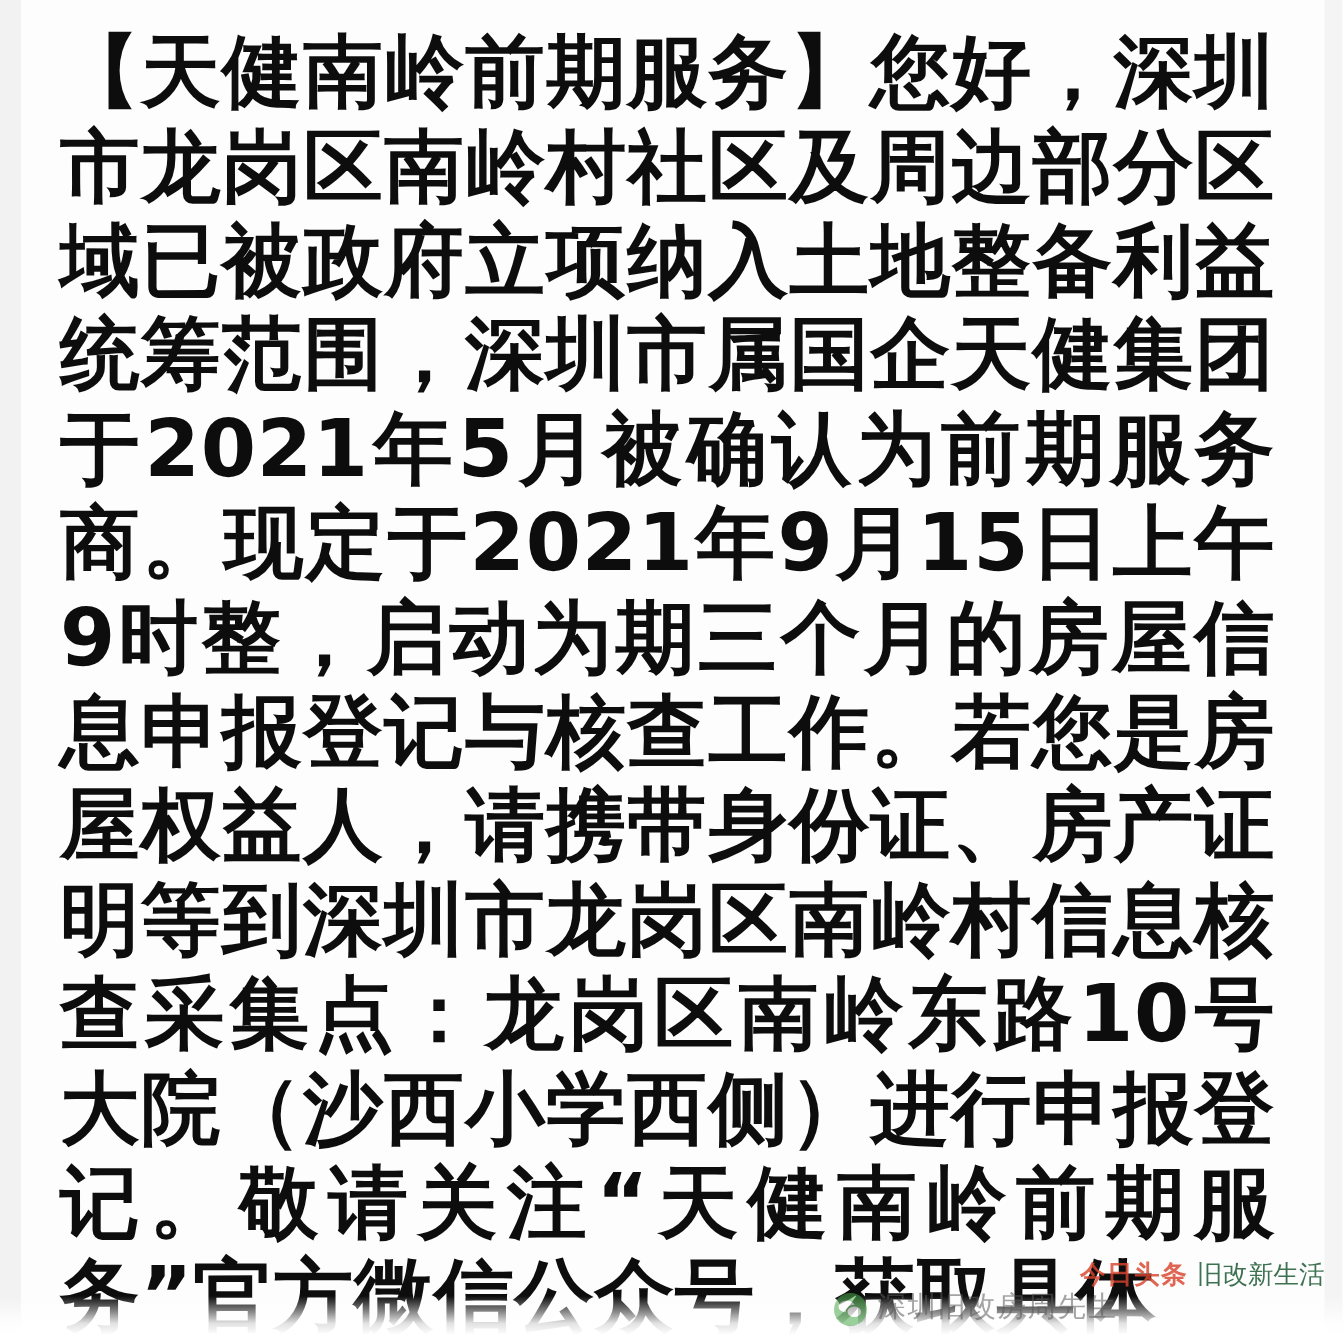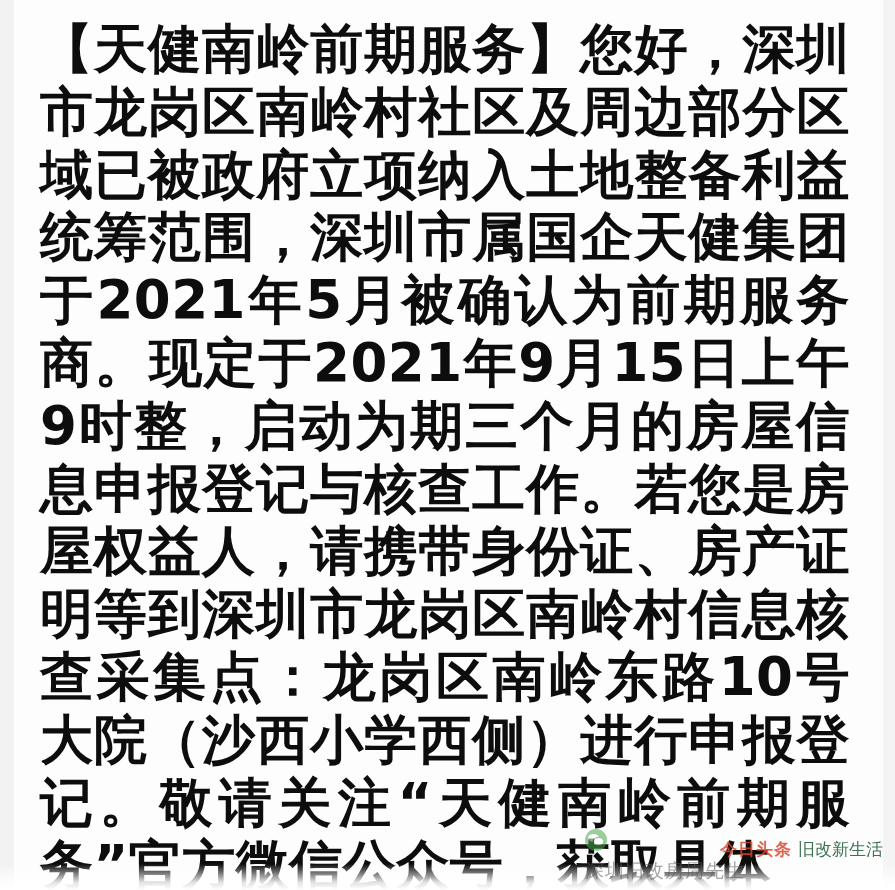--- a/index.html
+++ b/index.html
@@ -78,24 +78,23 @@
   .tt-text {
     font-size: 17px;
     color: #14532d;
     white-space: nowrap;
   }
   .watermark-wechat {
     position: absolute;
     right: 150px;
     bottom: 6px;
     display: flex;
-    align-items: flex-start;
+    align-items: flex-end;
     gap: 7px;
     opacity: 0.55;
-    flex-direction: column;
   }
   .wx-badge {
     width: 22px;
     height: 22px;
     border-radius: 50%;
     background: #4aa84a;
     position: relative;
     flex: none;
   }
   .wx-badge::before,

